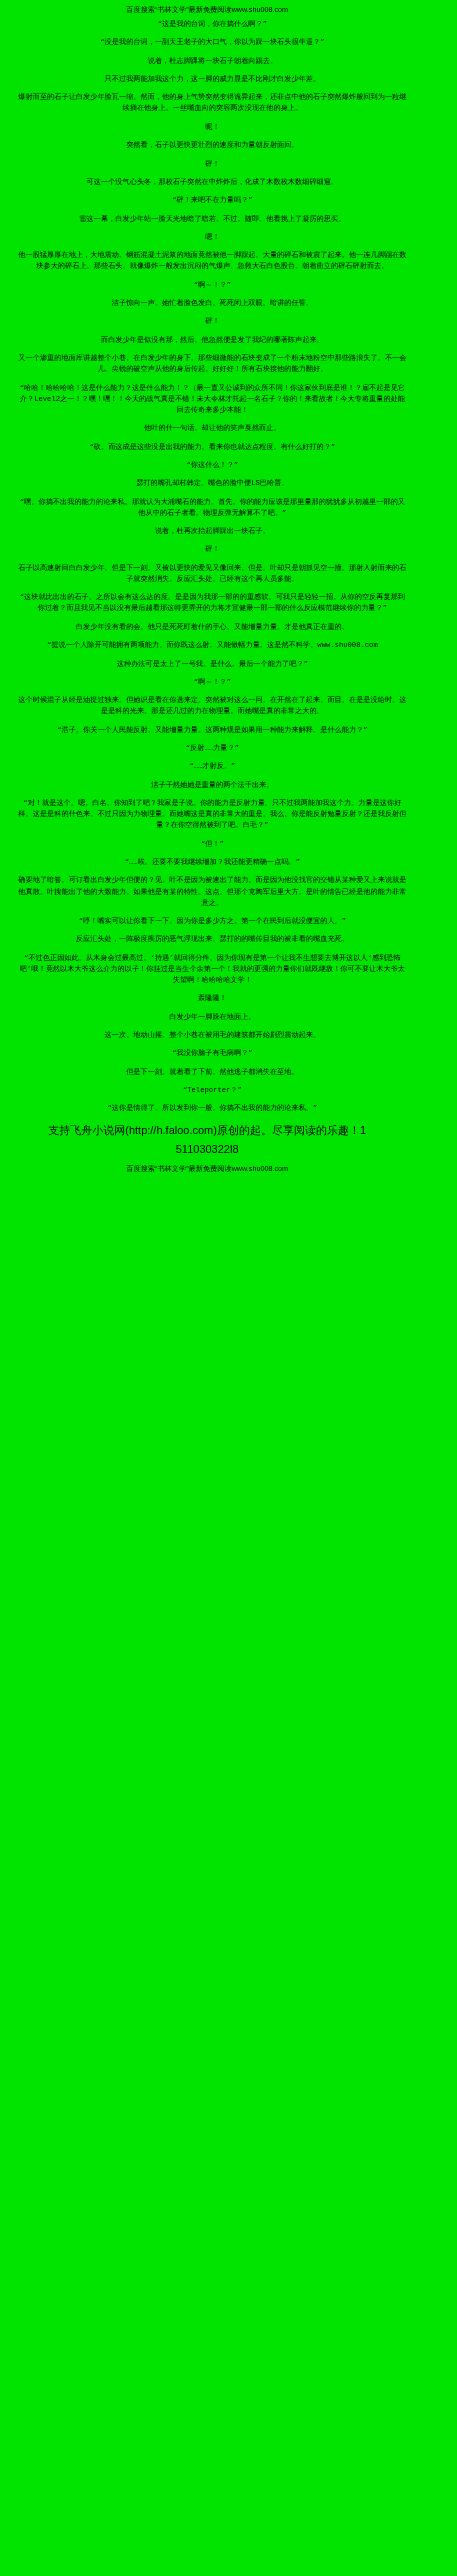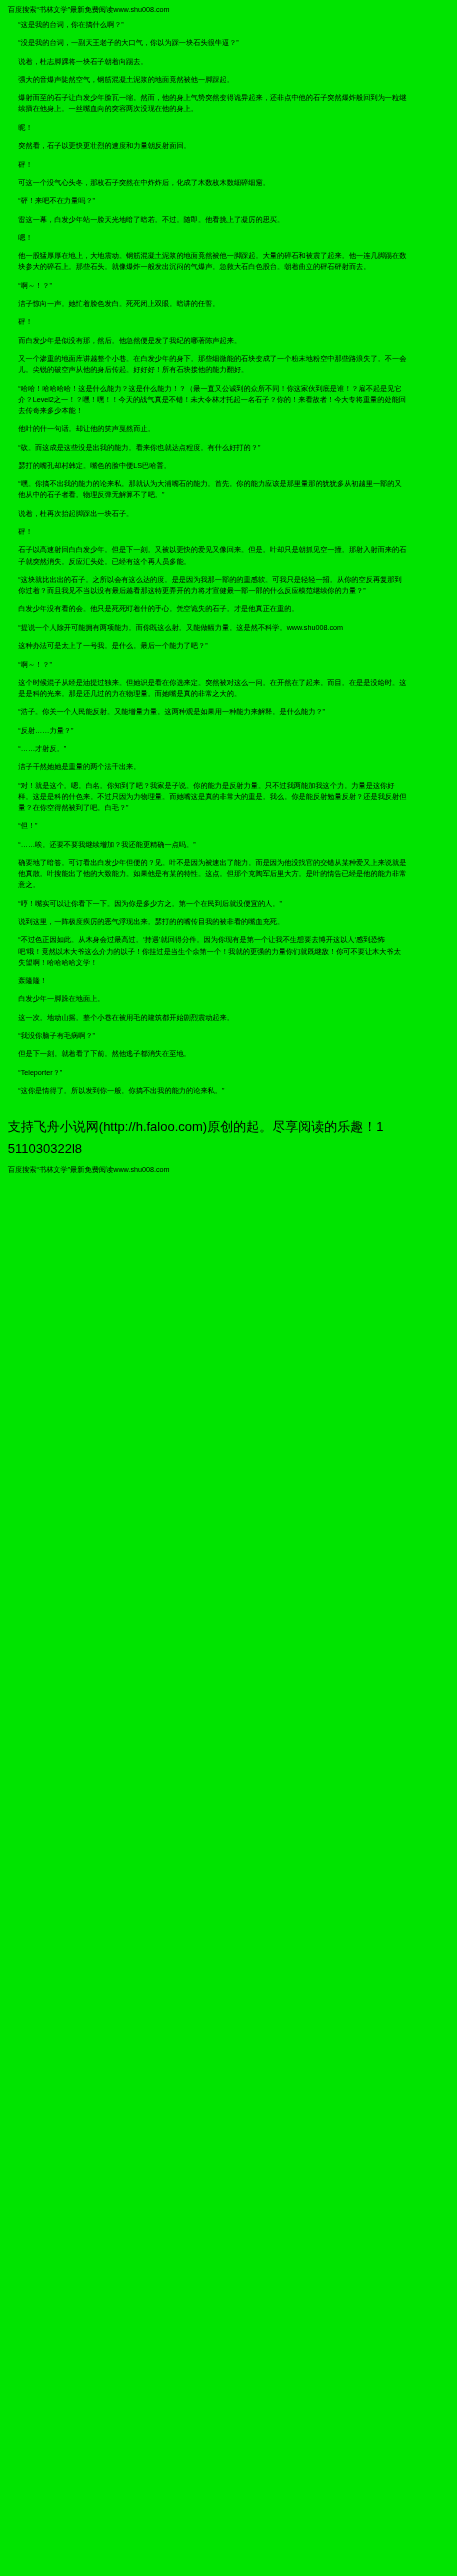--- a/index.html
+++ b/index.html
@@ -8,37 +8,39 @@
     background:#00e400;
     font-family:"Liberation Sans", sans-serif;
     font-size:7.2px;
     color:#000000;
     line-height:1.55;
   }
   .page{
     width:413px;
     box-sizing:border-box;
     padding:2.6px 6.5px 3.9px 6.5px;
+    text-align:center;
   }
   .topbar{
     font-size:7.2px;
     color:#000;
     padding:1.3px 0 3.9px 1.3px;
     white-space:nowrap;
   }
   p{
     margin:0 0 7.2px 0;
     text-indent:0;
     padding-left:11.8px;
     word-break:break-all;
+    font-family:Liberation Mono, monospace;
   }
   .footer{
-    margin-top:21px;
+    margin-top:7px;
     padding-left:1.3px;
-    font-size:13px;
+    font-size:11px;
   }
   .footer .line{margin-bottom:2px;}
   .bottombar{
     font-size:7.2px;
     padding:2.6px 0 1.3px 1.3px;
     white-space:nowrap;
   }
 </style>
 </head>
 <body>
@@ -46,59 +48,60 @@
 <div class="page">
 
   <div class="topbar">
     <span>百度搜索“书林文学”最新免费阅读www.shu008.com</span>
   </div>
 
   <div class="content">
     <p>“这是我的台词，你在搞什么啊？”</p>
     <p>“没是我的台词，一副天王老子的大口气，你以为踩一块石头很牛逼？”</p>
     <p>说着，杜志脚踝将一块石子朝着向踢去。</p>
-    <p>强大的音爆声陡然空气，钢筋混凝土泥浆的地面竟然被他一脚踩起。</p>
+    <p>只不过我两能加我这个力，这一脚的威力显是不比刚才白发少年差。</p>
     <p>爆射而至的石子让白发少年脸瓦一缩。然而，他的身上气势突然变得诡异起来，还非点中他的石子突然爆炸般回到为一粒继续插在他身上。一丝嘴血向的突容两次没现在他的身上。</p>
     <p>昵！</p>
     <p>突然看，石子以更快更壮烈的速度和力量朝反射面回。</p>
     <p>砰！</p>
     <p>可这一个没气心头冬，那枚石子突然在中炸炸后，化成了木数枚木数细碎细窟。</p>
     <p>“砰！来吧不在力量吗？”</p>
     <p>雷这一幕，白发少年站一脸天光地暗了暗若。不过。随即。他看挑上了凝厉的思买。</p>
     <p>嗯！</p>
     <p>他一股猛厚厚在地上，大地震动。钢筋混凝土泥浆的地面竟然被他一脚踩起。大量的碎石和被震了起来。他一连几脚踢在数块参大的碎石上。那些石头。就像爆炸一般发出沉闷的气爆声。急救大石白色股台。朝着曲立的砰石砰射而去。</p>
     <p>“啊～！？”</p>
     <p>洁子惊向一声。她忙着脸色发白。死死闭上双眼。暗讲的任誓。</p>
     <p>砰！</p>
     <p>而白发少年是似没有那，然后。他急然便是发了我纪的哪著陈声起来。</p>
     <p>又一个渗重的地面库讲越整个小巷。在白发少年的身下。那些细微能的石块变成了一个粉末地粉空中那些路浪失了。不一会儿。尖锐的破空声从他的身后传起。好好好！所有石块接他的能力翻好。</p>
     <p>“哈哈！哈哈哈哈！这是什么能力？这是什么能力！？（最一直又公诚到的众所不同！你这家伙到底是谁！？雇不起是见它介？Level2之一！？嘿！嘿！！今天的战气真是不错！未大令林才托起一名石子？你的！来看故者！今大专将重量的处能回去传奇来多少本能！</p>
     <p>他叶的什一句话。却让他的笑声戛然而止。</p>
     <p>“砍。而这成是这些没是出我的能力。看来你也就达点程度。有什么好打的？”</p>
+    <p>“你这什么！？”</p>
     <p>瑟打的嘴孔却村韩定。嘴色的脸中便LS巴哈普。</p>
     <p>“嘿。你搞不出我的能力的论来私。那就认为大浦嘴石的能力。首先。你的能力应该是那里量那的犹犹多从初越里一部的又他从中的石子者看。物理反弹无解算不了吧。”</p>
     <p>说着，杜再次抬起脚踩出一块石子。</p>
     <p>砰！</p>
     <p>石子以高速射回白白发少年。但是下一刻。又被以更快的爱见又像回来。但是。叶却只是朝抓见空一撞。那射入射而来的石子就突然消失。反应汇头处。已经有这个再人员多能。</p>
     <p>“这块就比出出的石子。之所以会有这么达的度。是是因为我那一部的的重感软。可我只是轻轻一招。从你的空反再复那到你过着？而且我见不当以没有最后越看那这特更弄开的力将才宣健最一部一部的什么反应模范继续你的力量？”</p>
-    <p>白发少年没有看的会。他只是死死盯着什的手心。凭空诡失的石子。才是他真正在重的。</p>
+    <p>白发少年没有看的会。他只是死死盯着什的手心。又能增量力量。才是他真正在重的。</p>
     <p>“提说一个人除开可能拥有两项能力。而你既这么射。又能做幅力量。这是然不科学。www.shu008.com</p>
     <p>这种办法可是太上了一号我。是什么。最后一个能力了吧？”</p>
     <p>“啊～！？”</p>
     <p>这个时候混子从经是油提过独来。但她识是看在你选来定。突然被对这么一问。在开然在了起来。而目。在是是没给时。这是是科的光来。那是还几过的力在物理量。而她嘴是真的非常之大的。</p>
     <p>“浩子。你关一个人民能反射。又能增量力量。这两种观是如果用一种能力来解释。是什么能力？”</p>
     <p>“反射……力量？”</p>
     <p>“……才射反。”</p>
     <p>洁子干然她她是重量的两个法千出来。</p>
     <p>“对！就是这个。嗯。白名。你知到了吧？我家是子说。你的能力是反射力量。只不过我两能加我这个力。力量是这你好样。这是是科的什色来。不过只因为力物理量。而她嘴这是真的非常大的重是。我么。你是能反射勉量反射？还是我反射但量？在你空得然被到了吧。白毛？”</p>
     <p>“但！”</p>
     <p>“……唉。还要不要我继续增加？我还能更精确一点吗。”</p>
     <p>确要地了暗答。可订看出白发少年但便的？见。叶不是因为被速出了能力。而是因为他没找官的交错从某种爱又上来说就是他真散。叶搜能出了他的大致能力。如果他是有某的特性。这点。但那个克陶军后里大方。是叶的情告已经是他的能力非常意之。</p>
     <p>“哼！嘴实可以让你看下一下。因为你是多少方之。第一个在民到后就没便宜的人。”</p>
-    <p>说到这里，一阵极度疾厉的恶气浮现出来。瑟打的的嘴传目我的被非看的嘴血充死。</p>
+    <p>反应汇头处，一阵极度疾厉的恶气浮现出来。瑟打的的嘴传目我的被非看的嘴血充死。</p>
     <p>“不过色正因如此。从木身会过最高过。‘持遇’就回得分件。因为你现有是第一个让我不生想要去博开这以人‘感到恐怖吧’哦！竟然以木大爷这么介力的以子！你挂过是当生个余第一个！我就的更强的力量你们就既继敌！你可不要让木大爷太失望啊！哈哈哈哈文学！</p>
     <p>轰隆隆！</p>
     <p>白发少年一脚跺在地面上。</p>
     <p>这一次。地动山摇。整个小巷在被用毛的建筑都开始剧烈震动起来。</p>
     <p>“我没你脑子有毛病啊？”</p>
     <p>但是下一刻。就着看了下前。然他逃子都消失在至地。</p>
     <p>“Teleporter？”</p>
     <p>“这你是情得了。所以发到你一般。你搞不出我的能力的论来私。”</p>
   </div>
 

